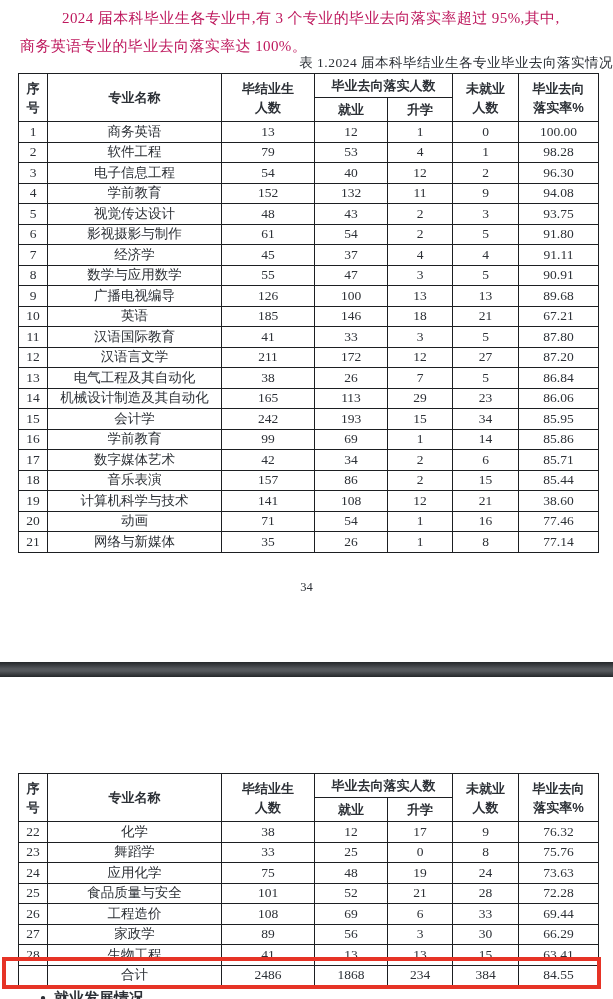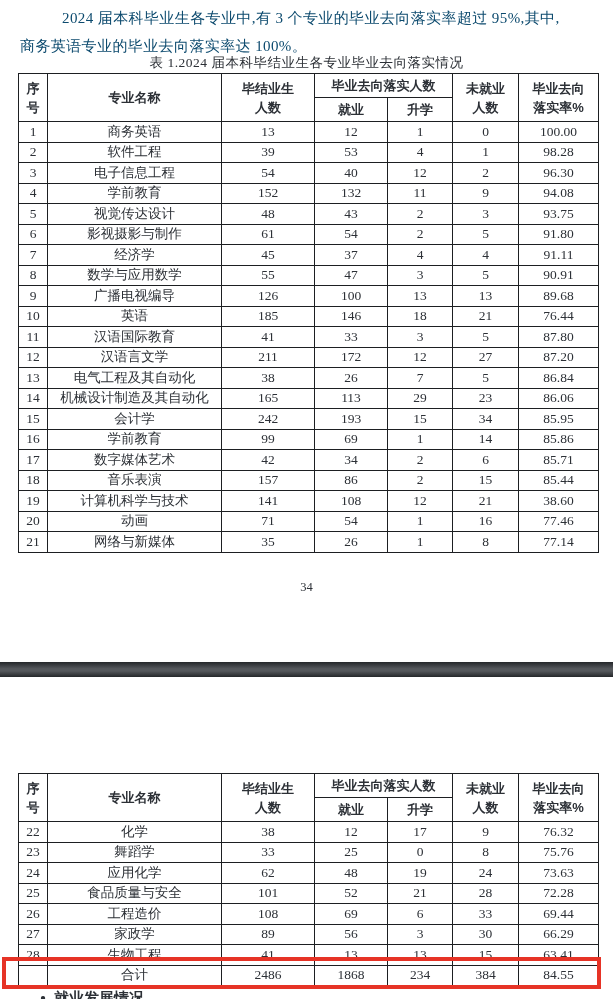--- a/index.html
+++ b/index.html
@@ -9,29 +9,29 @@
     background: #ffffff;
     overflow: hidden;
     font-family: "Liberation Serif", "DejaVu Serif", serif;
     color: #2c3036;
   }
   .para-line {
     position: absolute;
     font-size: 15px;
     letter-spacing: 0.4px;
     white-space: nowrap;
-    color: #0c4a6e;
+    color: #be185d;
   }
   #intro-line1 { top: 9px;  left: 62px; }
   #intro-line2 { top: 37px; left: 20px; }
   .caption {
     position: absolute;
     top: 54px; left: 0;
     width: 613px;
-    text-align: center;
+    text-align: right;
     font-size: 13.5px;
     letter-spacing: 0.5px;
   }
   table.placement {
     position: absolute;
     left: 18px;
     width: 580px;
     border-collapse: collapse;
     table-layout: fixed;
   }
@@ -146,21 +146,21 @@
         <td>商务英语</td>
         <td>13</td>
         <td>12</td>
         <td>1</td>
         <td>0</td>
         <td>100.00</td>
       </tr>
       <tr>
         <td>2</td>
         <td>软件工程</td>
-        <td>39</td>
+        <td>79</td>
         <td>53</td>
         <td>4</td>
         <td>1</td>
         <td>98.28</td>
       </tr>
       <tr>
         <td>3</td>
         <td>电子信息工程</td>
         <td>54</td>
         <td>40</td>
@@ -222,21 +222,21 @@
         <td>13</td>
         <td>89.68</td>
       </tr>
       <tr>
         <td>10</td>
         <td>英语</td>
         <td>185</td>
         <td>146</td>
         <td>18</td>
         <td>21</td>
-        <td>76.44</td>
+        <td>67.21</td>
       </tr>
       <tr>
         <td>11</td>
         <td>汉语国际教育</td>
         <td>41</td>
         <td>33</td>
         <td>3</td>
         <td>5</td>
         <td>87.80</td>
       </tr>
@@ -380,21 +380,21 @@
         <td>舞蹈学</td>
         <td>33</td>
         <td>25</td>
         <td>0</td>
         <td>8</td>
         <td>75.76</td>
       </tr>
       <tr>
         <td>24</td>
         <td>应用化学</td>
-        <td>62</td>
+        <td>75</td>
         <td>48</td>
         <td>19</td>
         <td>24</td>
         <td>73.63</td>
       </tr>
       <tr>
         <td>25</td>
         <td>食品质量与安全</td>
         <td>101</td>
         <td>52</td>

